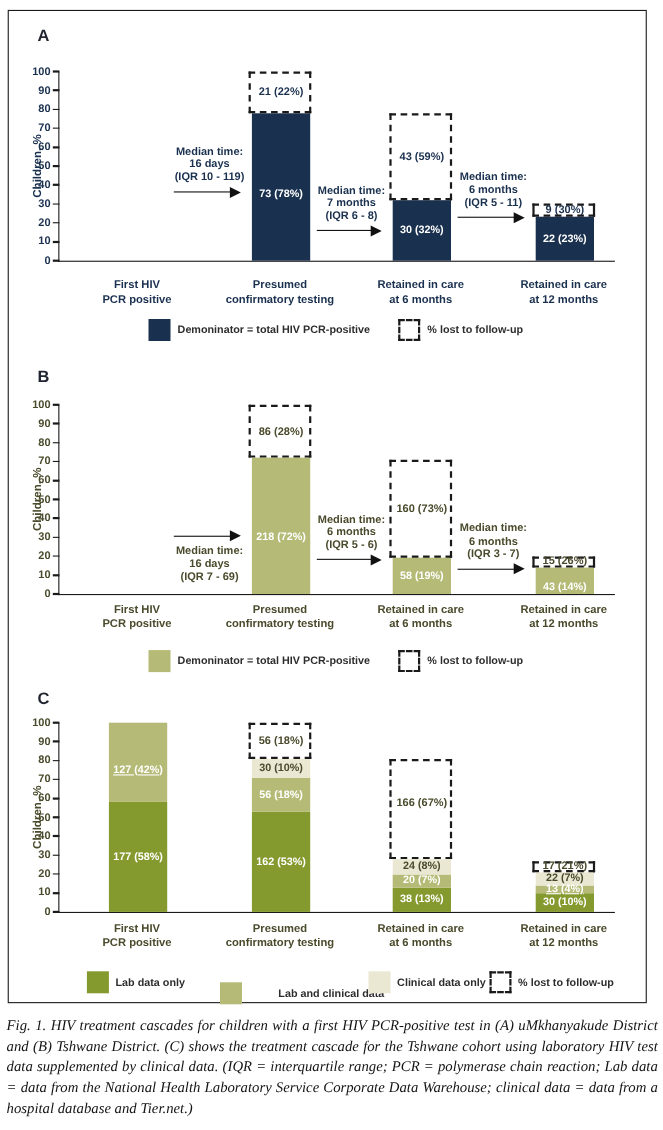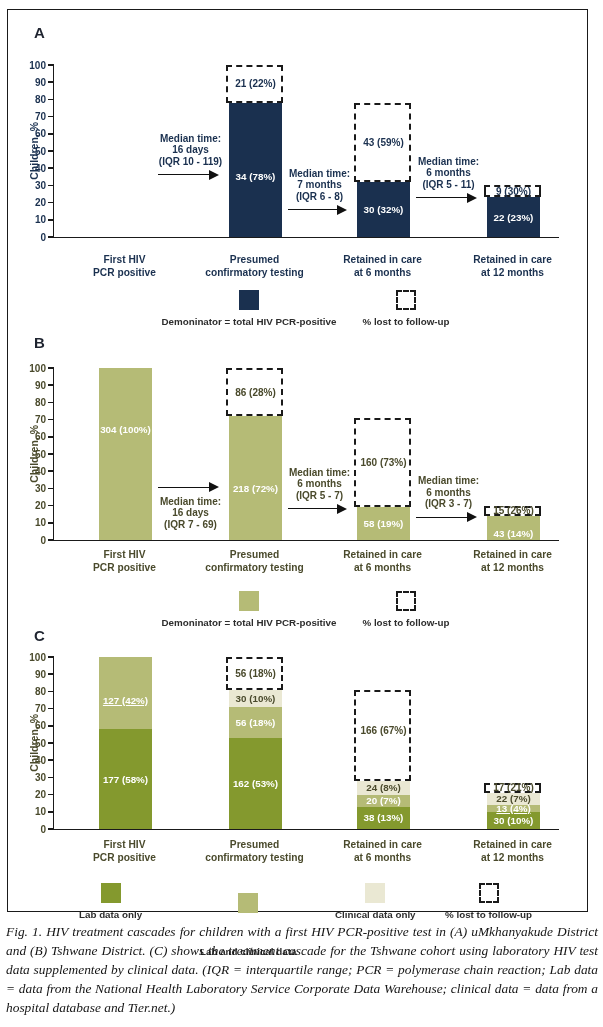--- a/index.html
+++ b/index.html
@@ -58,21 +58,21 @@
     position:absolute;width:140px;text-align:center;
     font-size:10px;font-weight:700;line-height:11.5px;z-index:4;
   }
   .cat-label{
     position:absolute;width:130px;text-align:center;
     font-size:10.2px;font-weight:700;line-height:12.5px;
   }
   .legend-row{
     position:absolute;left:45px;width:505px;display:flex;justify-content:center;gap:26px;
   }
-  .legend-item{display:flex;align-items:center;gap:6px;position:absolute;top:0;flex-direction:column;}
+  .legend-item{display:flex;align-items:center;gap:6px;position:absolute;top:0;}
   .legend-row .legend-item{position:static;}
   .legend-swatch{width:20px;height:20px;flex:0 0 auto;}
   .legend-swatch.dashed{
     width:16px;height:16px;background:#fff;border:2px dashed #1a1a1a;box-sizing:content-box;
   }
   .legend-label{font-size:9.8px;font-weight:700;color:#2d2d2d;white-space:nowrap;}
   #caption{
     position:absolute;left:6px;top:922px;width:592px;margin:0;
     font-family:"Liberation Serif", serif;font-style:italic;
     font-size:13.4px;line-height:19px;color:#141414;text-align:justify;
@@ -101,21 +101,21 @@
       <div class="tick-label" style="bottom: 114.9px; color: rgb(26, 48, 79);">70</div>
       <div class="tick-mark" style="bottom: 119.65px;"></div>
       <div class="tick-label" style="bottom: 132.1px; color: rgb(26, 48, 79);">80</div>
       <div class="tick-mark" style="bottom: 136.85px;"></div>
       <div class="tick-label" style="bottom: 149.3px; color: rgb(26, 48, 79);">90</div>
       <div class="tick-mark" style="bottom: 154.05px;"></div>
       <div class="tick-label" style="bottom: 166.5px; color: rgb(26, 48, 79);">100</div>
       <div class="tick-mark" style="bottom: 171.25px;"></div>
       <div class="bar" style="left: 175px;">
         <div class="seg" style="bottom: 0px; height: 134.16px; background: rgb(26, 48, 79);"></div>
-        <div class="seg-label" style="bottom: 54.7px; color: rgb(255, 255, 255);">34 (78%)</div>
+        <div class="seg-label" style="bottom: 54.7px; color: rgb(255, 255, 255);">73 (78%)</div>
         <div class="lost-box" style="bottom: 134.16px; height: 37.84px;"></div>
         <div class="lost-label" style="bottom: 147.58px; color: rgb(26, 48, 79);">21 (22%)</div>
       </div>
       <div class="bar" style="left: 303px;">
         <div class="seg" style="bottom: 0px; height: 55.04px; background: rgb(26, 48, 79);"></div>
         <div class="seg-label" style="bottom: 22.02px; color: rgb(255, 255, 255);">30 (32%)</div>
         <div class="lost-box" style="bottom: 55.04px; height: 79.12px;"></div>
         <div class="lost-label" style="bottom: 89.1px; color: rgb(26, 48, 79);">43 (59%)</div>
       </div>
       <div class="bar" style="left: 433px;">
@@ -192,24 +192,20 @@
       <div class="tick-label" style="bottom: 97.7px; color: rgb(74, 74, 44);">60</div>
       <div class="tick-mark" style="bottom: 102.45px;"></div>
       <div class="tick-label" style="bottom: 114.9px; color: rgb(74, 74, 44);">70</div>
       <div class="tick-mark" style="bottom: 119.65px;"></div>
       <div class="tick-label" style="bottom: 132.1px; color: rgb(74, 74, 44);">80</div>
       <div class="tick-mark" style="bottom: 136.85px;"></div>
       <div class="tick-label" style="bottom: 149.3px; color: rgb(74, 74, 44);">90</div>
       <div class="tick-mark" style="bottom: 154.05px;"></div>
       <div class="tick-label" style="bottom: 166.5px; color: rgb(74, 74, 44);">100</div>
       <div class="tick-mark" style="bottom: 171.25px;"></div>
-      <div class="bar" style="left: 45px;">
-        <div class="seg" style="bottom: 0px; height: 172px; background: rgb(181, 187, 118);"></div>
-        <div class="seg-label" style="bottom: 104.58px; color: rgb(255, 255, 255);">304 (100%)</div>
-      </div>
       <div class="bar" style="left: 175px;">
         <div class="seg" style="bottom: 0px; height: 123.84px; background: rgb(181, 187, 118);"></div>
         <div class="seg-label" style="bottom: 46.1px; color: rgb(255, 255, 255);">218 (72%)</div>
         <div class="lost-box" style="bottom: 123.84px; height: 48.16px;"></div>
         <div class="lost-label" style="bottom: 142.42px; color: rgb(74, 74, 44);">86 (28%)</div>
       </div>
       <div class="bar" style="left: 303px;">
         <div class="seg" style="bottom: 0px; height: 32.68px; background: rgb(181, 187, 118);"></div>
         <div class="seg-label" style="bottom: 10.84px; color: rgb(255, 255, 255);">58 (19%)</div>
         <div class="lost-box" style="bottom: 32.68px; height: 89.44px;"></div>
@@ -226,21 +222,21 @@
       <div class="median-note" style="left: 66.5px; color: rgb(74, 74, 44); top: 127.54px;">
         <div>Median time:</div>
         <div>16 days</div>
         <div>(IQR 7 - 69)</div>
       </div>
       <div class="arrow-line" style="left: 234px; width: 50px; bottom: 30.96px;"></div>
       <div class="arrow-head" style="left: 283px; bottom: 26.26px;"></div>
       <div class="median-note" style="left: 195.5px; color: rgb(74, 74, 44); bottom: 38.96px;">
         <div>Median time:</div>
         <div>6 months</div>
-        <div>(IQR 5 - 7)</div>
+        <div>(IQR 5 - 6)</div>
       </div>
       <div class="arrow-line" style="left: 362px; width: 52px; bottom: 22.36px;"></div>
       <div class="arrow-head" style="left: 413px; bottom: 17.66px;"></div>
       <div class="median-note" style="left: 324.5px; color: rgb(74, 74, 44); bottom: 30.36px;">
         <div>Median time:</div>
         <div>6 months</div>
         <div>(IQR 3 - 7)</div>
       </div>
     </div>
     <div class="y-title" style="left: 18px; top: 358px;">

